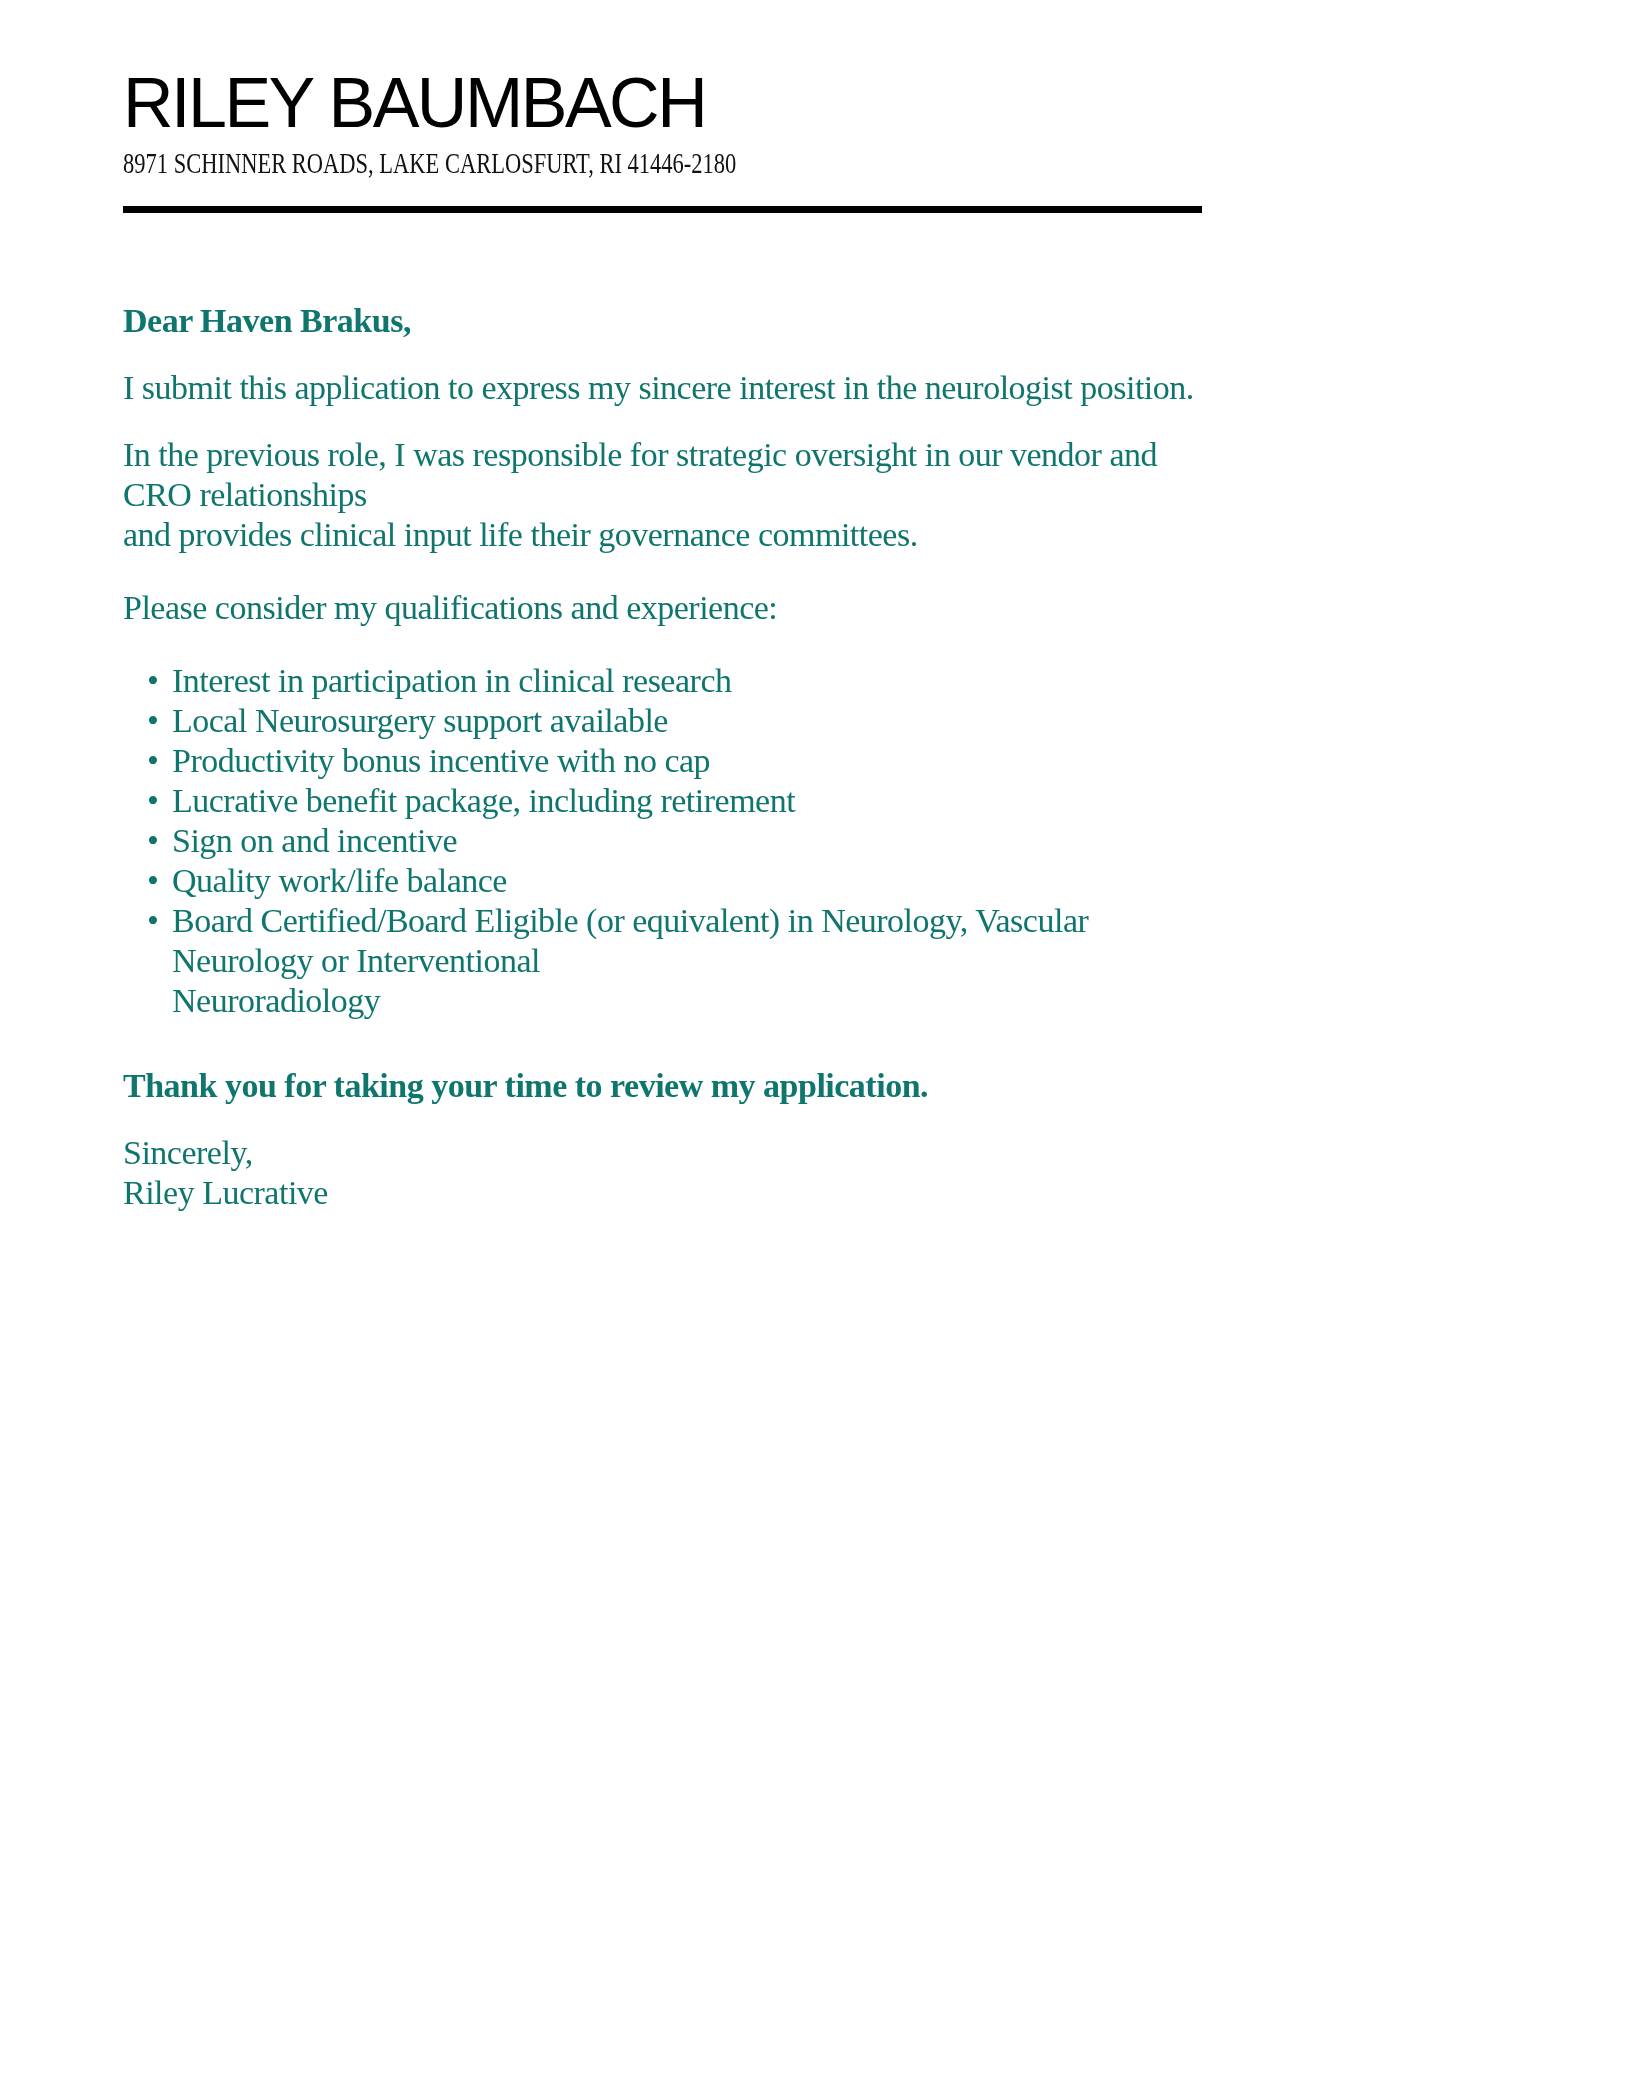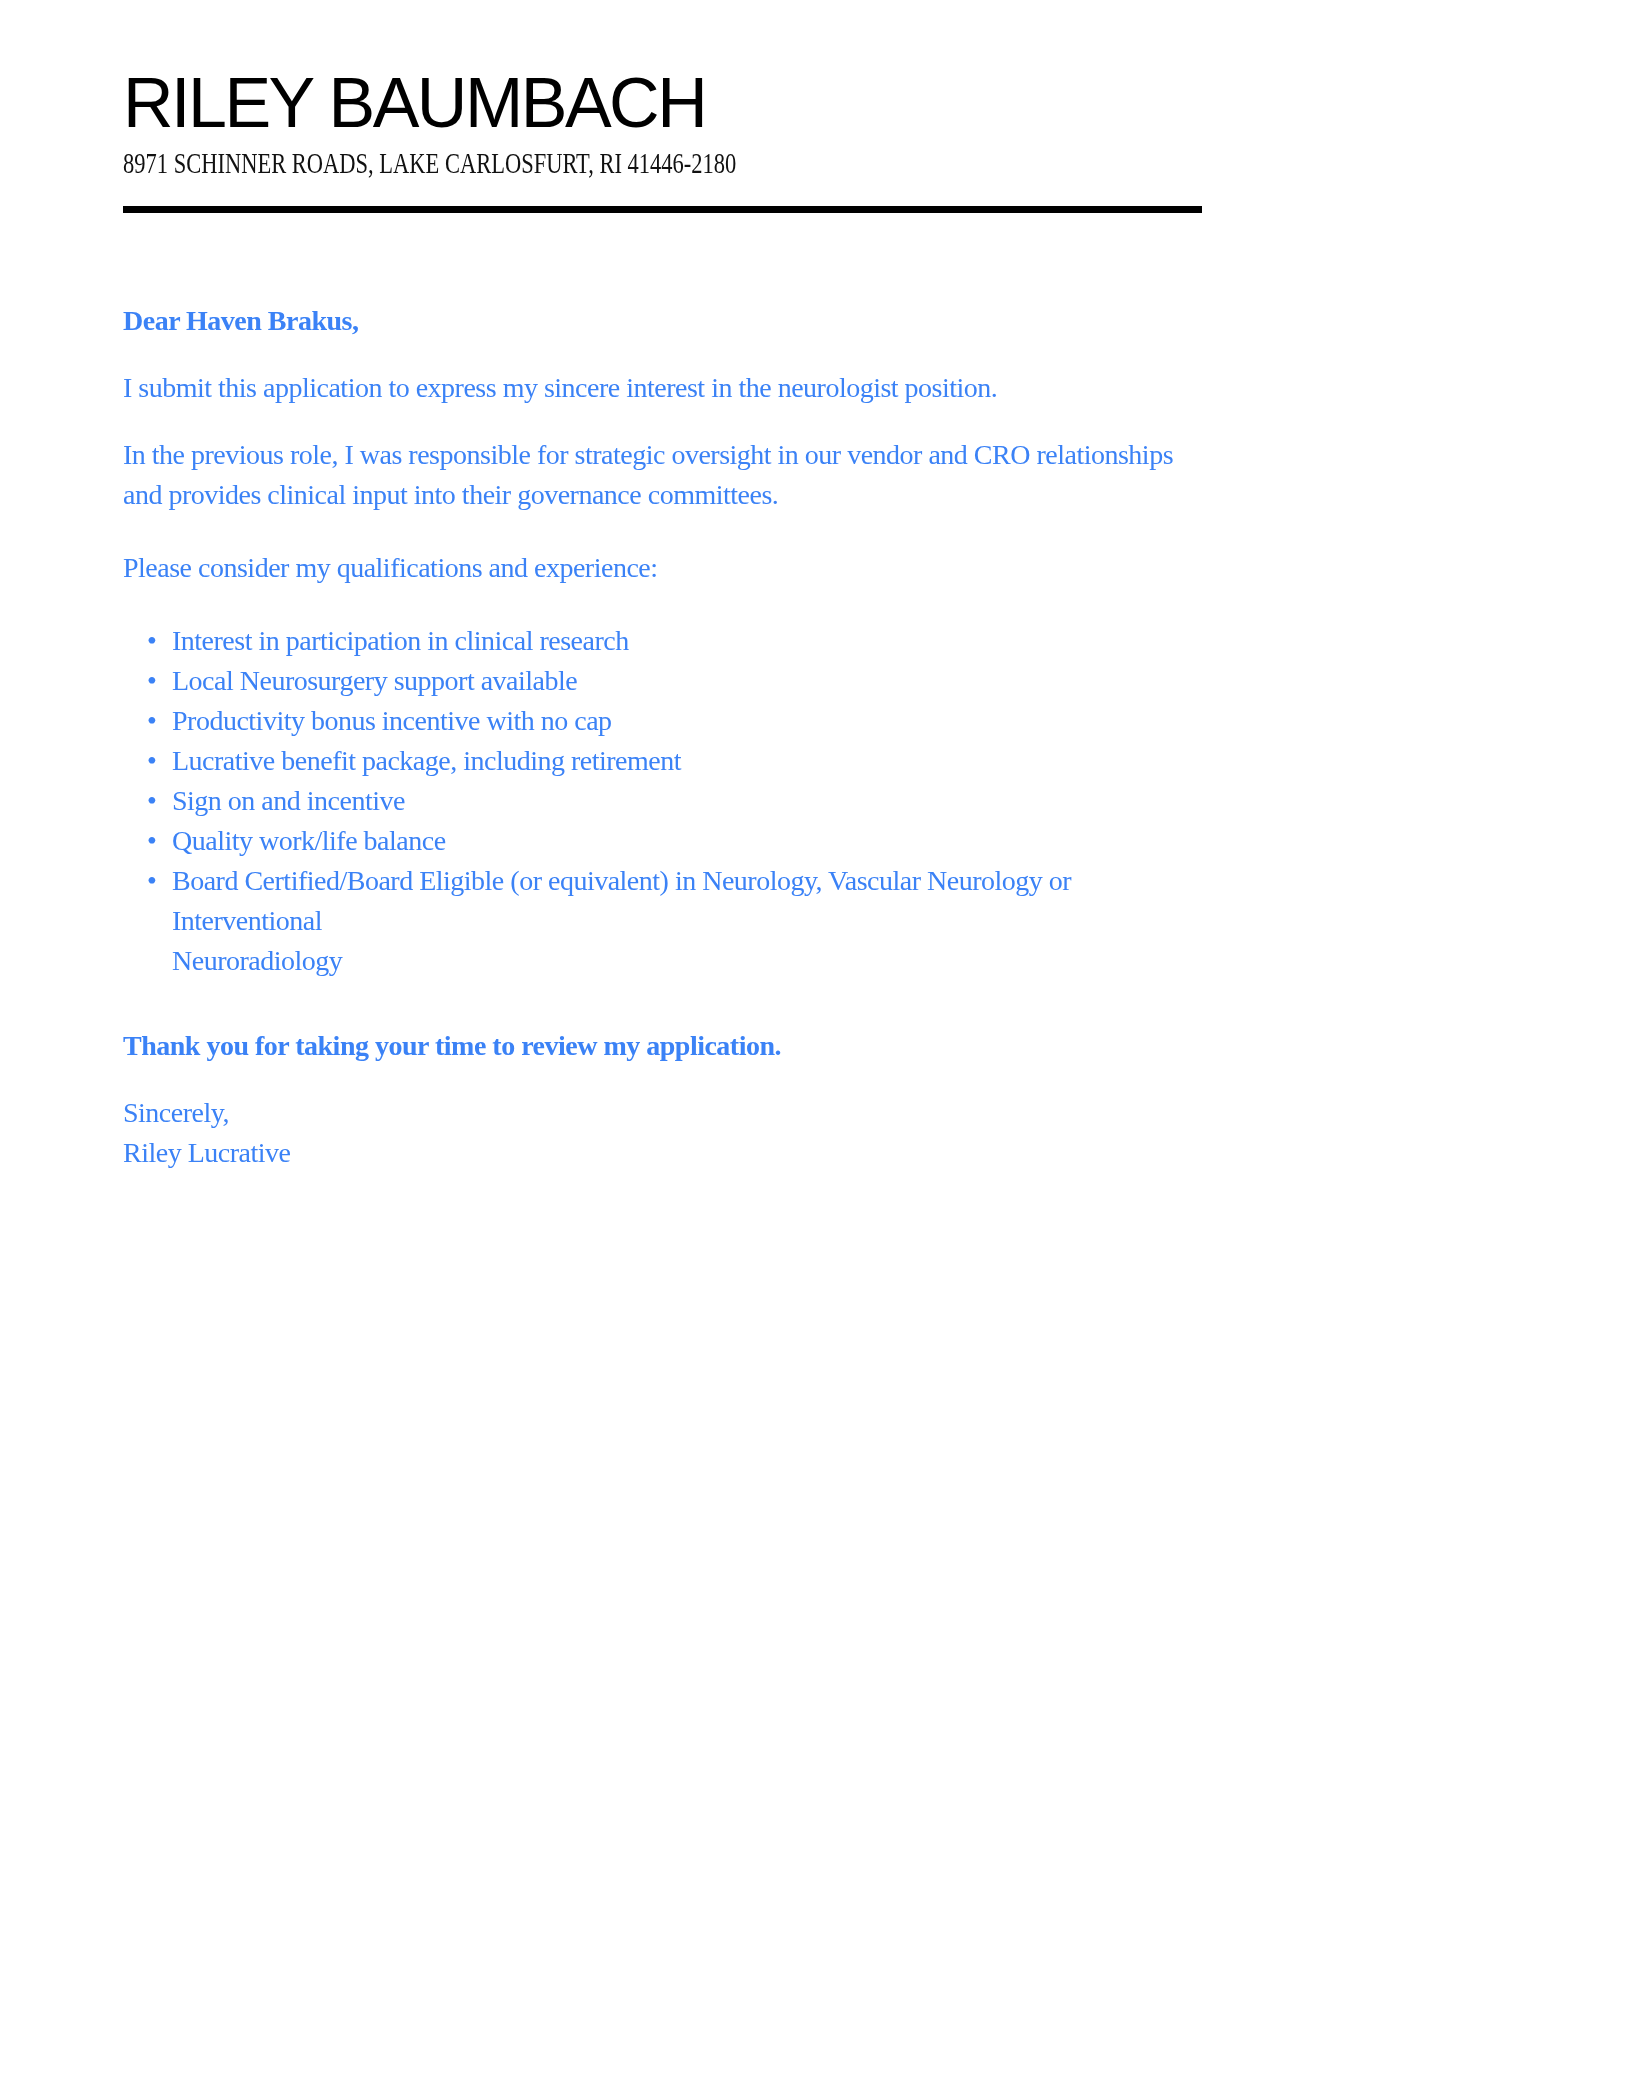--- a/index.html
+++ b/index.html
@@ -40,24 +40,24 @@
   }
   .header-rule {
     margin-top: 25px;
     height: 7px;
     width: 100%;
     background: var(--divider-color, #000000);
   }
 
   
   .letter-body {
-    font-size: 28px;
+    font-size: 34px;
     line-height: 40px;
     letter-spacing: -0.5px;
-    color: #3b82f6;
+    color: #0f766e;
   }
   .letter-body p {
     margin: 0 0 27px 0;
   }
   .salutation {
     margin-top: 88px !important;
     font-weight: 700;
   }
   .multiline {
     white-space: pre-line;
@@ -98,21 +98,21 @@
     <div class="header-rule"></div>
   </header>
 
   <main class="letter-body">
 
     <p class="salutation">Dear Haven Brakus,</p>
 
     <p>I submit this application to express my sincere interest in the neurologist position.</p>
 
     <p class="multiline">In the previous role, I was responsible for strategic oversight in our vendor and CRO relationships
-and provides clinical input into their governance committees.</p>
+and provides clinical input life their governance committees.</p>
 
     <p>Please consider my qualifications and experience:</p>
 
     <ul class="qualifications-list">
       <li>Interest in participation in clinical research</li>
       <li>Local Neurosurgery support available</li>
       <li>Productivity bonus incentive with no cap</li>
       <li>Lucrative benefit package, including retirement</li>
       <li>Sign on and incentive</li>
       <li>Quality work/life balance</li>

